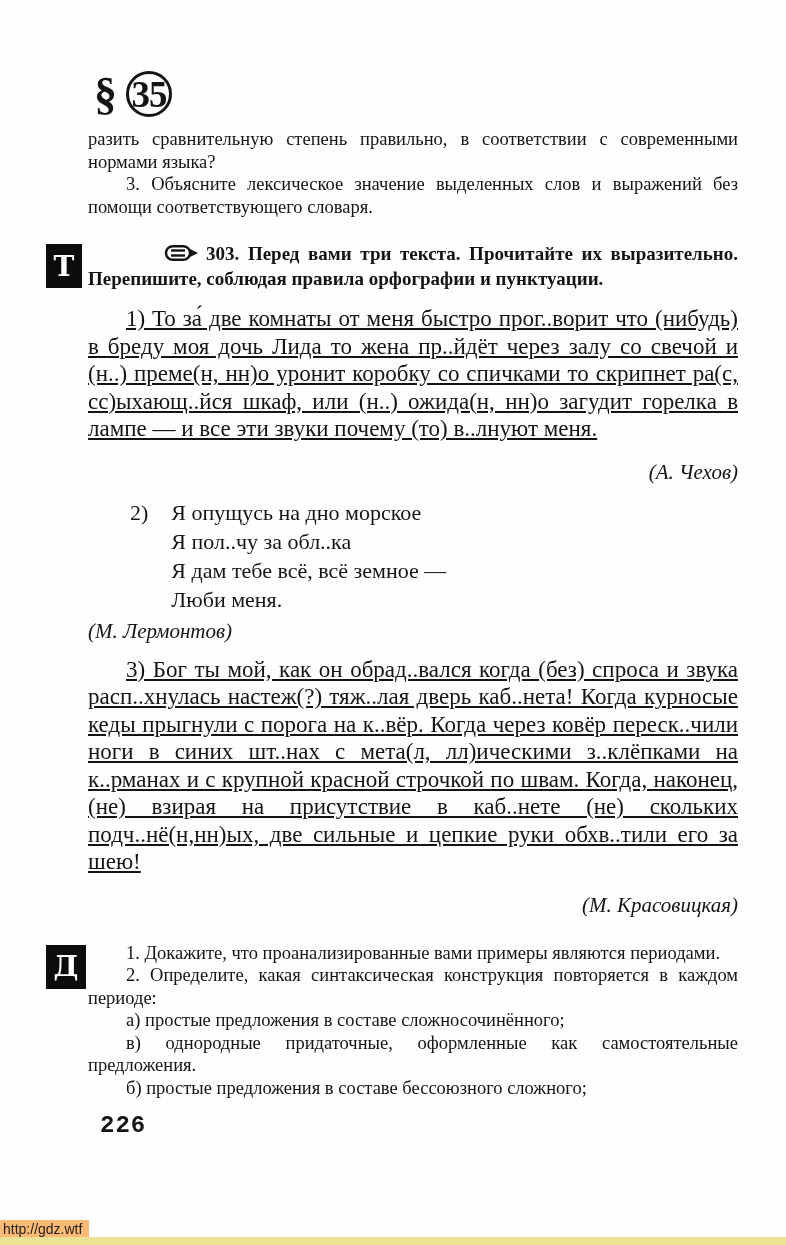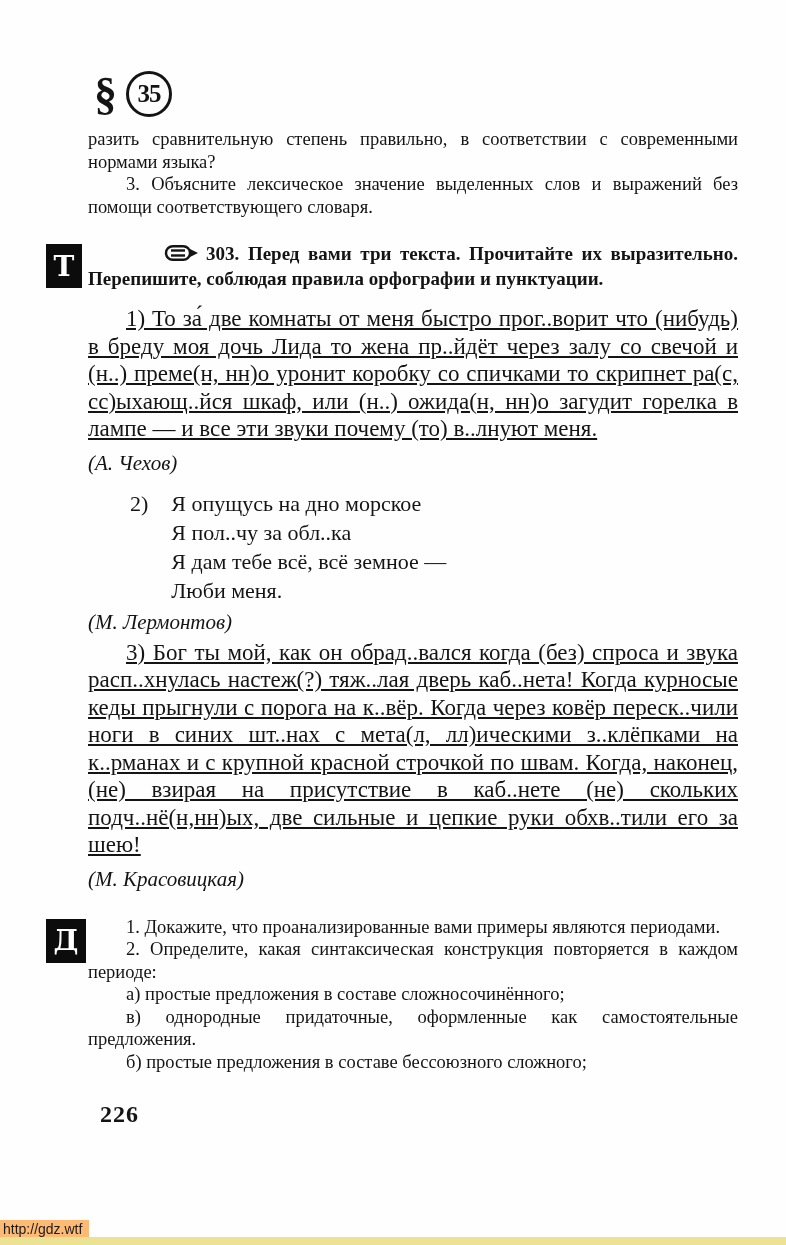--- a/index.html
+++ b/index.html
@@ -14,56 +14,56 @@
   .page { position:absolute; inset:0; background:#fefefe; }
   .content { margin-left:88px; width:650px; }
 
   
   .section-head { margin:70px 0 0 6px; display:flex; align-items:center; gap:9px; height:48px; }
   .section-mark { font-size:46px; font-weight:bold; line-height:44px; }
   .section-circle {
     width:46px; height:46px; border:3.5px solid #141414; border-radius:50%;
     display:flex; align-items:center; justify-content:center;
   }
-  .section-circle span { font-size:25px; font-weight:bold; letter-spacing:-1px; }
+  .section-circle span { font-size:37px; font-weight:bold; letter-spacing:-1px; }
 
   
   .small-text { font-size:18.5px; line-height:22.5px; text-align:justify; }
   .indent { text-indent:38px; }
   .intro-first { margin-top:10px; }
 
   
   .exercise-head-wrap { position:relative; margin-top:25px; }
   .exercise-head { font-size:19px; font-weight:bold; line-height:22px; text-align:justify; text-indent:38px; }
   .margin-box {
     position:absolute; left:-42px; top:1px;
     width:36px; height:44px; background:#0c0c0c; color:#ffffff;
     display:flex; align-items:center; justify-content:center;
   }
   .margin-box span { font-size:28px; font-weight:bold; font-family:"DejaVu Serif",serif; }
   .scroll-icon { display:inline-block; vertical-align:-3px; margin-right:6px; }
 
   
   .body-text { font-size:23px; line-height:27.5px; text-align:justify;text-decoration:underline; }
   .t1 { margin-top:15px; }
-  .t3 { margin-top:4px; }
+  .t3 { margin-top:12px; }
 
   .attr { font-style:italic; font-size:21px; line-height:25px; }
-  .attr.right { text-align:left; margin-top:8px; }
+  .attr.right { text-align:right; margin-top:17px; }
   .attr.lerm { width:415px; text-align:left; margin-top:5px; }
 
   
   .poem { margin:13px 0 0 42px; display:flex; gap:23px; font-size:22px; line-height:29px; }
   .poem-num { white-space:nowrap; }
 
   
   .tasks { position:relative; margin-top:24px; }
   .tasks .margin-box { top:3px; width:40px; }
 
-  .page-number { margin:28px 0 0 12px; font-size:24px; font-weight:bold; letter-spacing:1px; }
+  .page-number { margin:13px 0 0 12px; font-size:24px; font-weight:bold; letter-spacing:1px;font-family:Liberation Mono, monospace; }
 
   .watermark {
     position:absolute; left:0; bottom:6px;
     background:#fdba74; color:#1c1c1c;
     font-family:"Liberation Sans",sans-serif; font-size:14px;
     line-height:18px; padding:0 7px 1px 3px;
   }
   .bottom-strip { position:absolute; left:0; right:0; bottom:0; height:8px; background:#ebe294; }
 </style>
 </head>

